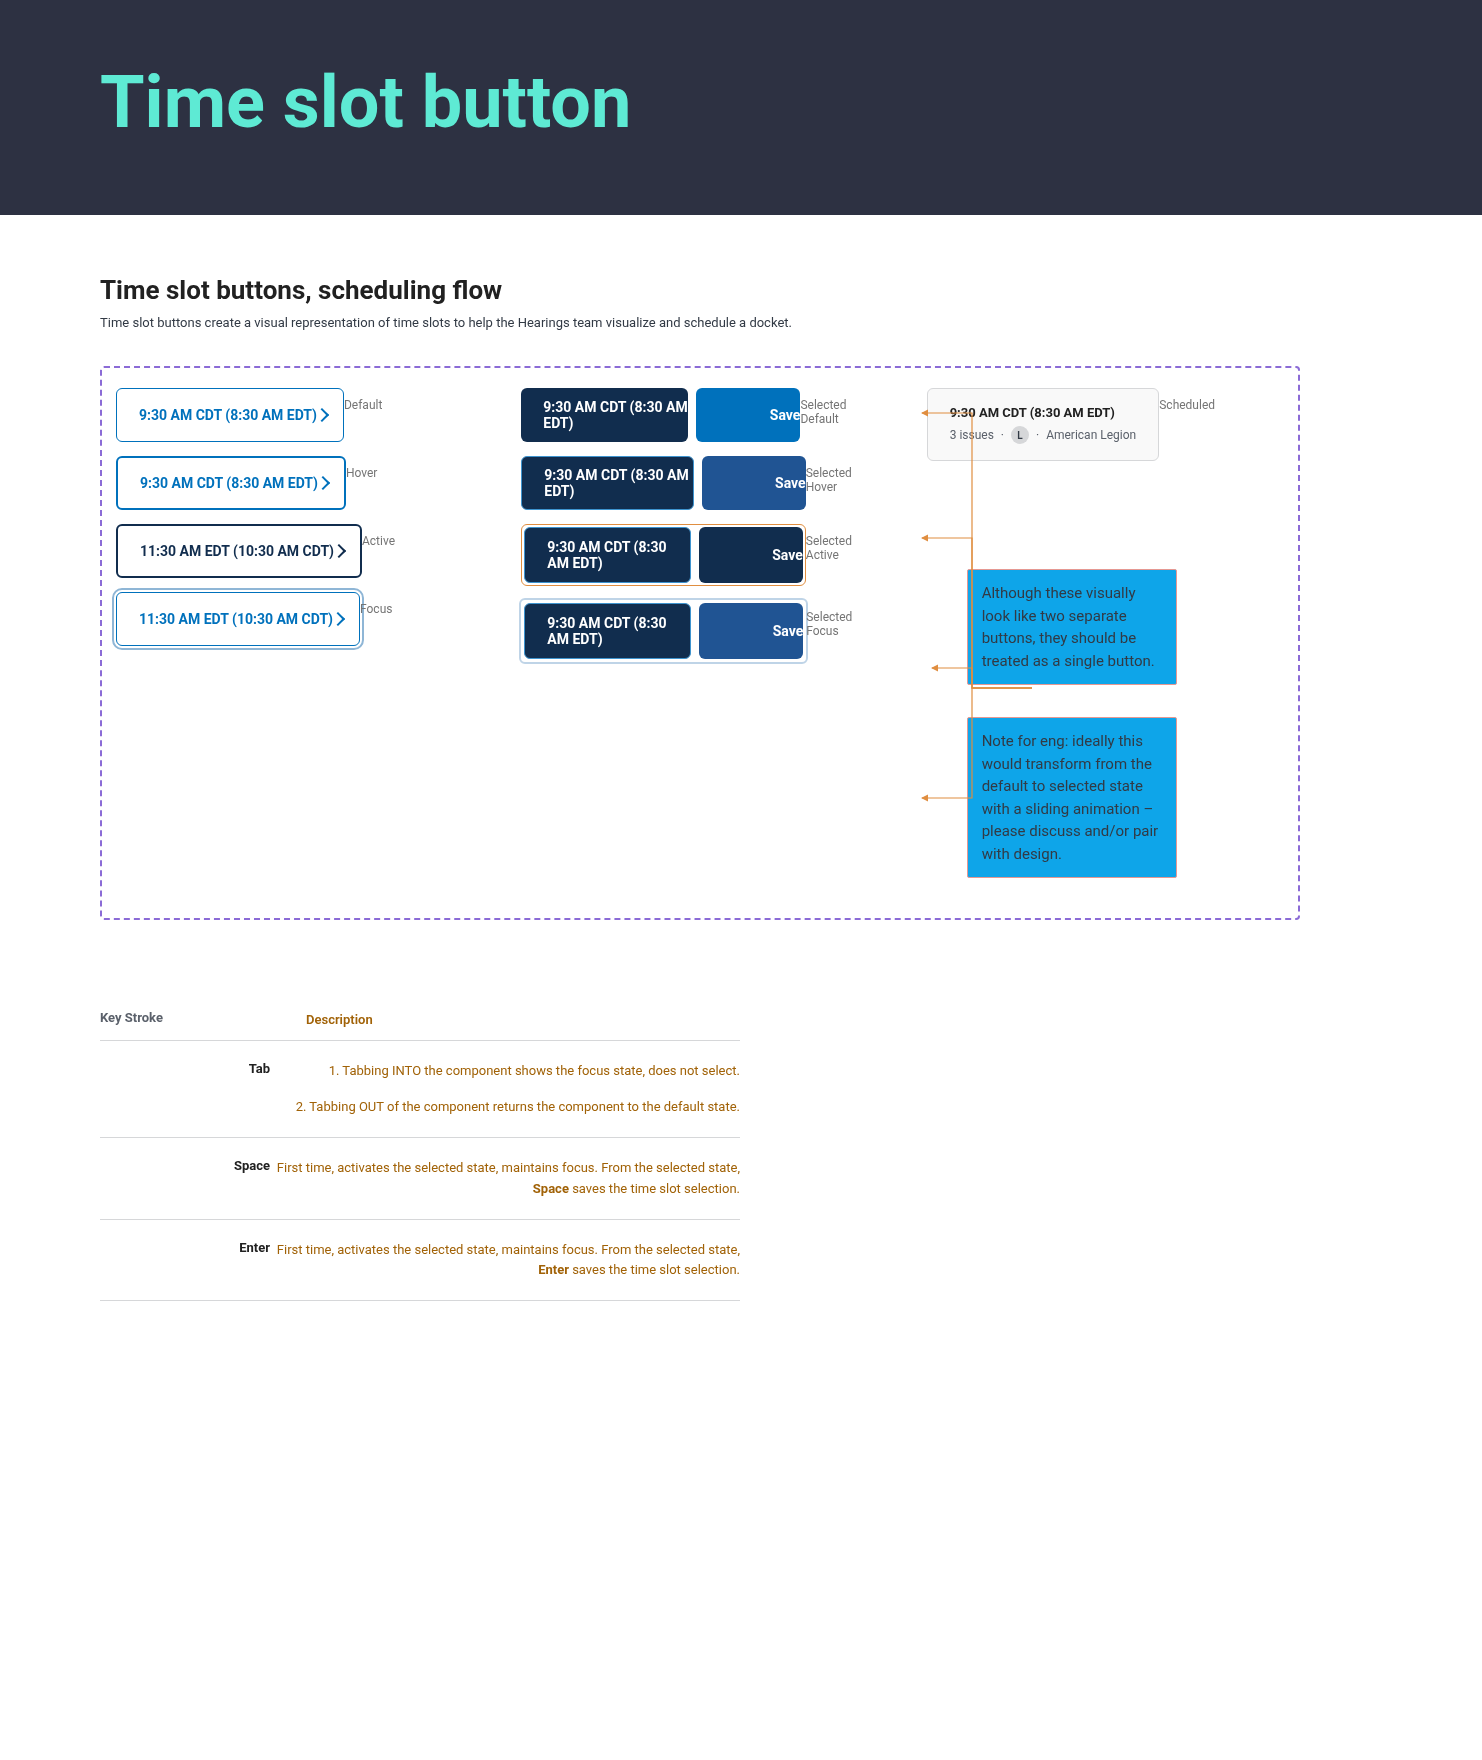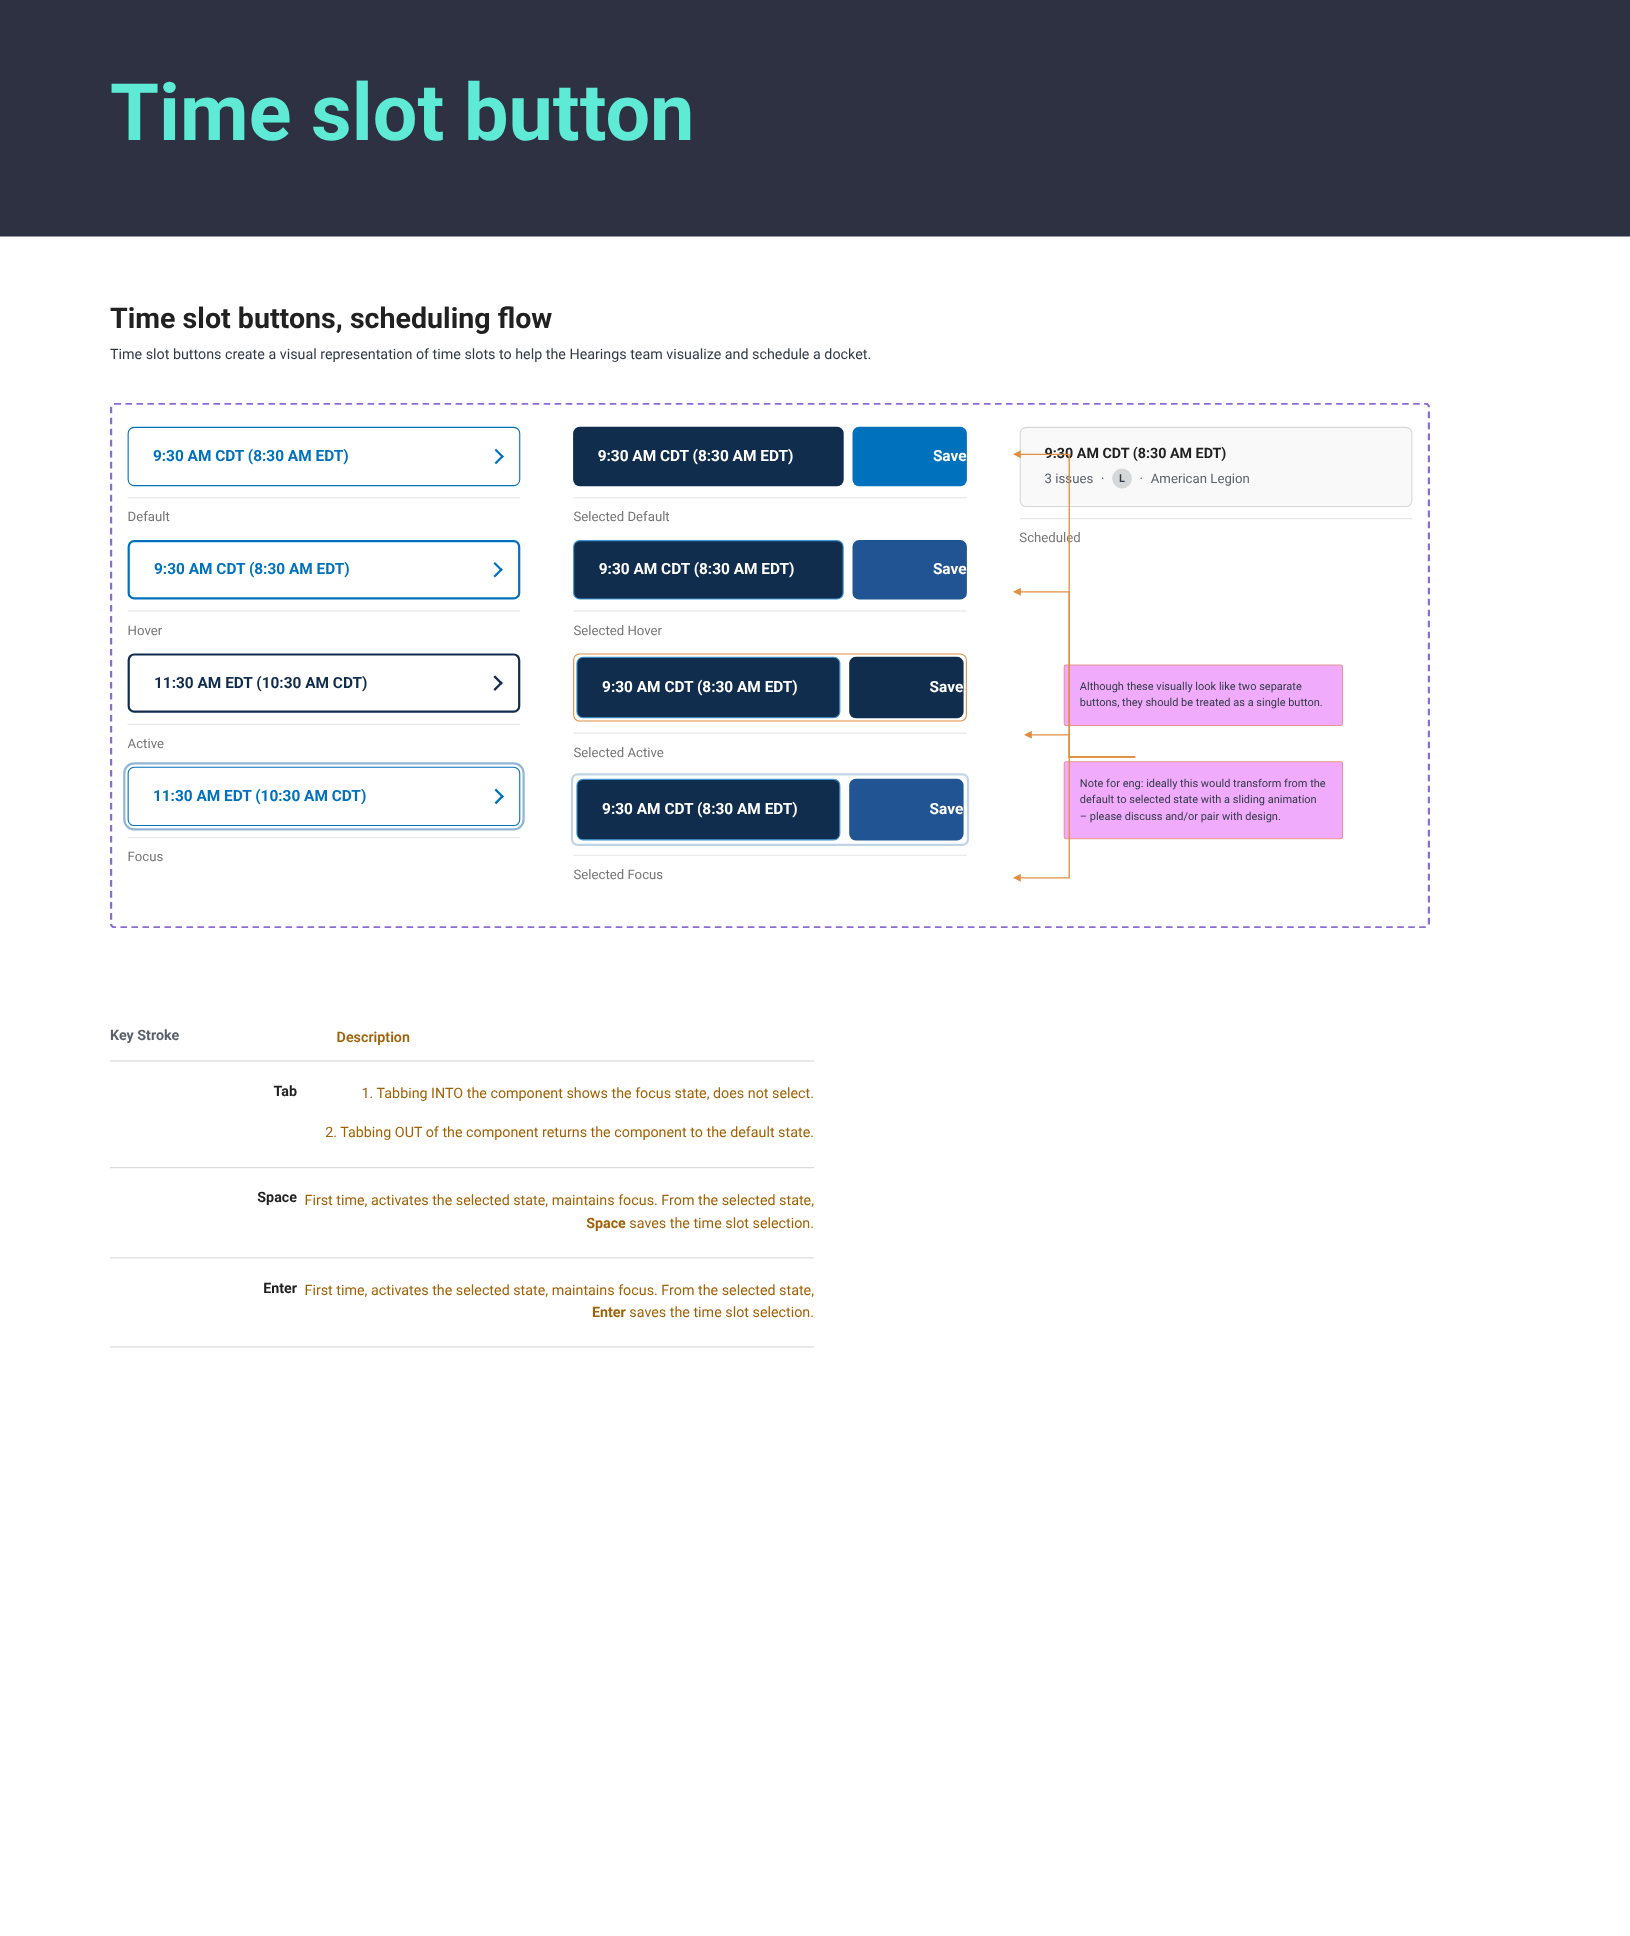--- a/index.html
+++ b/index.html
@@ -18,21 +18,21 @@
   border-radius: 4px;
   padding: 20px 14px 40px;
   display: grid;
   grid-template-columns: 1fr 1fr 1fr;
   column-gap: 48px;
   position: relative;
 }
 
 .col { display: flex; flex-direction: column; gap: 14px; }
 
-.slot-group { display: flex; flex-direction: column; }
+.slot-group { display: flex; flex-direction: row; }
 .divider { border: none; border-top: 1px solid #e4e6e8; margin-top: 10px; }
 .state-label { text-align: left; font-size: 12px; color: #757575; margin-top: 10px; }
 
 
 .slot-btn {
   height: 54px;
   border-radius: 6px;
   display: flex;
   align-items: center;
   justify-content: space-between;
@@ -111,28 +111,28 @@
 .scheduled .time { font-weight: 700; margin-bottom: 6px; }
 .scheduled .meta { color: #5b616b; font-size: 12px; display: flex; align-items: center; gap: 7px; }
 .badge {
   background: #d6d7d9; color: #323a45; width: 18px; height: 18px;
   border-radius: 50%; display: inline-flex; align-items: center;
   justify-content: center; font-size: 10px; font-weight: 600;
 }
 
 
 .note {
-  background: #f0abfc;
+  background: #0ea5e9;
   border: 1px solid #e59892;
   border-radius: 2px;
-  font-size: 10px;
+  font-size: 15px;
   line-height: 1.5;
   color: #323a45;
   padding: 12px 14px;
-  width: 254px;
+  width: 210px;
   margin-left: 40px;
 }
 .note + .note { margin-top: 18px; }
 
 
 .connectors { position: absolute; top: 0; left: 0; width: 100%; height: 100%; pointer-events: none; }
 .arrow-line { stroke: #e08e40; stroke-width: 1.2; fill: none; }
 .arrow-head { fill: #e08e40; }
 
 

